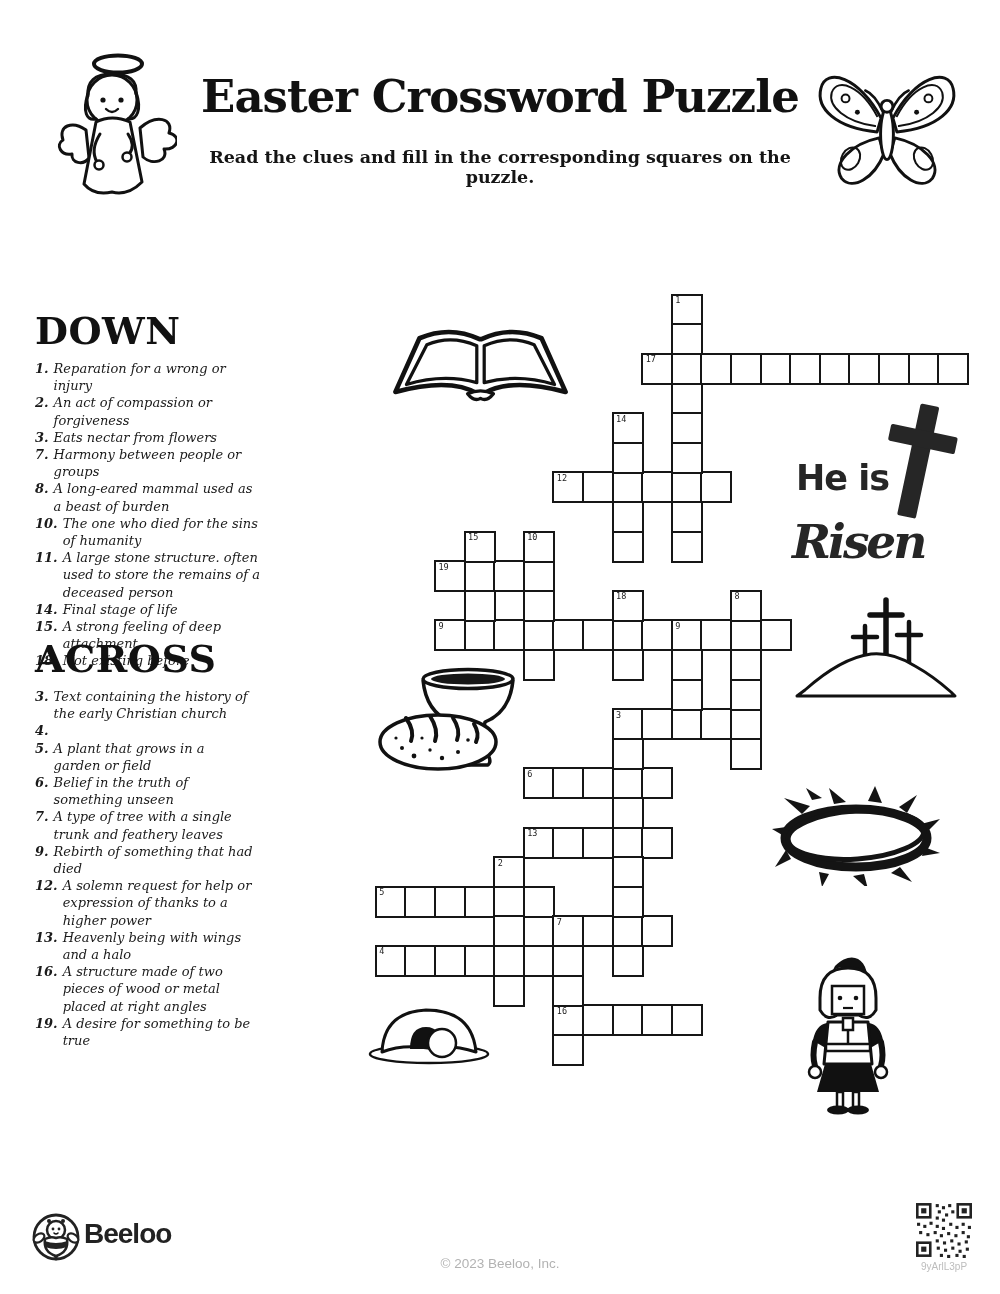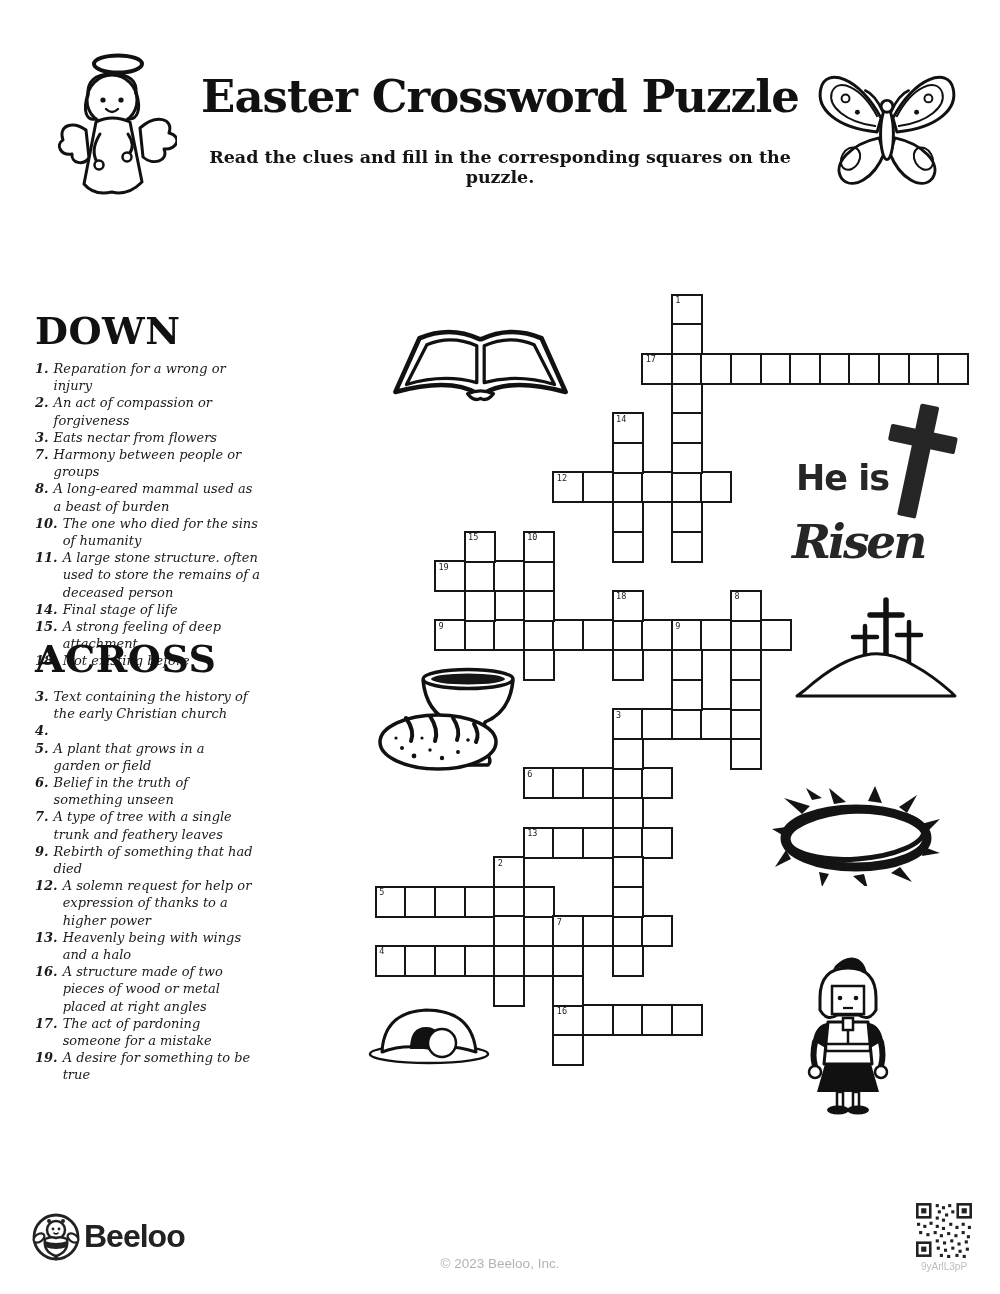--- a/index.html
+++ b/index.html
@@ -28,21 +28,21 @@
              font-size:8.5px;font-style:normal;color:#222;line-height:1;}
   
   .deco{position:absolute;}
   .risen-wrap{position:absolute;left:790px;top:402px;width:178px;height:148px;}
   .risen-l1{position:absolute;left:6px;top:36px;font-family:"DejaVu Sans",sans-serif;
             font-weight:bold;font-size:35px;color:#262626;letter-spacing:-1px;margin-top:20px;}
   .risen-l2{position:absolute;left:2px;top:76px;font-family:"DejaVu Serif",serif;font-style:italic;
             font-weight:bold;font-size:47px;color:#262626;letter-spacing:-3px;margin-top:36px;}
   
   .brand{position:absolute;left:84px;top:1218px;font-family:"Liberation Sans",sans-serif;
-         font-weight:bold;font-size:32px;letter-spacing:-1px;color:#222;}
+         font-weight:bold;font-size:28px;letter-spacing:-1px;color:#222;}
   .bee-logo{position:absolute;left:30px;top:1211px;}
   .copyright{position:absolute;left:0;top:1256px;width:1000px;text-align:center;
              font-family:"Liberation Sans",sans-serif;font-size:13.5px;color:#b2b2b2;}
   .qr{position:absolute;left:914px;top:1202px;}
   .qr-label{position:absolute;left:906px;top:1261px;width:76px;text-align:center;
             font-family:"Liberation Sans",sans-serif;font-size:10px;color:#bdbdbd;}
   svg .ln{fill:none;stroke:#111;stroke-linecap:round;stroke-linejoin:round;}
 </style>
 </head>
 <body>
@@ -171,24 +171,20 @@
           <span class="n">12.</span>
           <span class="t">A solemn request for help or expression of thanks to a higher power</span>
         </div>
         <div class="clue">
           <span class="n">13.</span>
           <span class="t">Heavenly being with wings and a halo</span>
         </div>
         <div class="clue">
           <span class="n">16.</span>
           <span class="t">A structure made of two pieces of wood or metal placed at right angles</span>
-        </div>
-        <div class="clue">
-          <span class="n">17.</span>
-          <span class="t">The act of pardoning someone for a mistake</span>
         </div>
         <div class="clue">
           <span class="n">19.</span>
           <span class="t">A desire for something to be true</span>
         </div>
       </div>
   </div>
 
   <div class="grid" id="grid">
       <div class="cell" style="left: 265.15px; top: 57.95px; width: 32.1px; height: 32.1px;">

